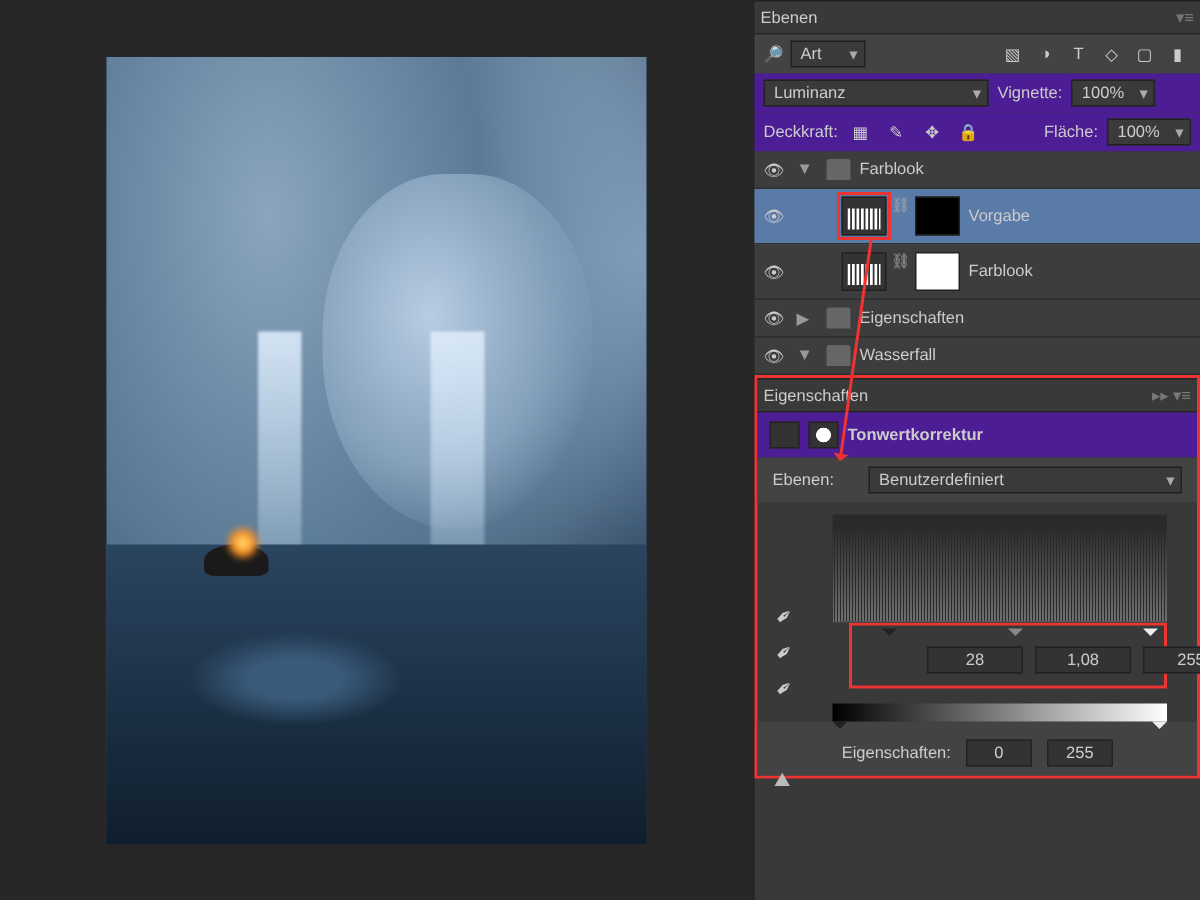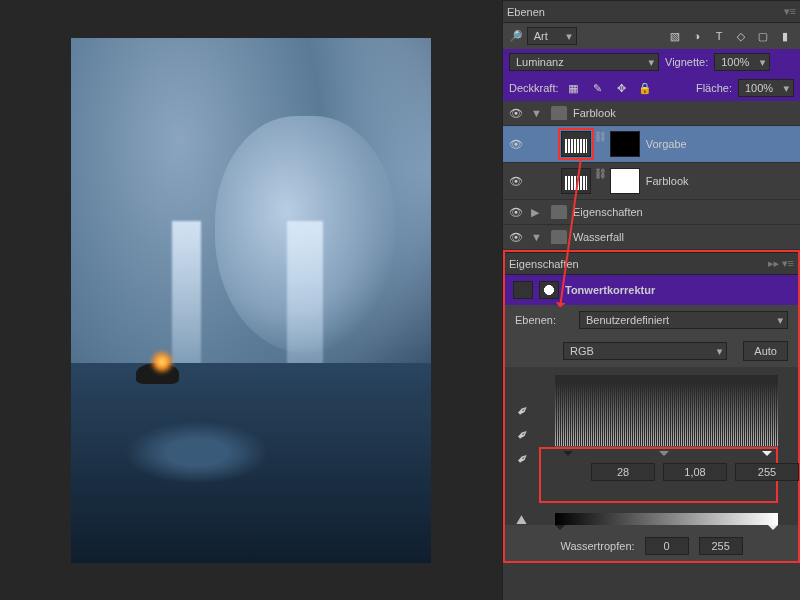--- a/index.html
+++ b/index.html
@@ -45,21 +45,21 @@
 .props-panel{border:2px solid #e33;border-top-width:2px;margin-top:-1px}
 .adj-title{display:flex;align-items:center;gap:6px;padding:6px 8px;background:#4c1d95}
 .adj-icon{width:20px;height:18px;background:#333;border:1px solid #222}
 .row{display:flex;align-items:center;gap:8px;padding:6px 10px;background:#434343}
 .row label{min-width:56px}
 .wide-drop{flex:1}
 .histogram{margin:8px 20px 0 50px;height:72px;background:#2a2a2a;position:relative;border-bottom:1px solid #555}
 .histo-bars{position:absolute;inset:0;background:linear-gradient(90deg,#bbb 0 1px,transparent 1px) repeat-x;background-size:2px 100%;-webkit-mask:linear-gradient(180deg,transparent 10%,#000 100%);mask:linear-gradient(180deg,transparent 10%,#000 100%);opacity:.95}
 .eyedroppers{position:absolute;left:516px;top:400px;display:flex;flex-direction:column;gap:8px}
 .eyedrop{width:20px;height:16px;color:#ccc;font-size:14px;transform:rotate(-40deg)}
-.input-sliders{margin:0 20px 4px 34px;border:2px solid #e33;padding:2px 0 20px}
+.input-sliders{margin:0 20px 4px 61px;border:2px solid #e33;padding:2px 0 8px}
 .slider-track{height:8px;position:relative;margin:0 4px}
 .slider-track .tri{position:absolute;top:0;border:5px solid transparent;border-top-color:#888}
 .tri.black{left:8%;border-top-color:#222}
 .tri.mid{left:50%}
 .tri.white{right:0;border-top-color:#eee}
 .triple-inputs{display:flex;justify-content:space-between;margin:4px 20px 0 50px;gap:8px}
 .triple-inputs .num-input{width:64px}
 .grad{height:12px;margin:10px 20px 0 50px;background:linear-gradient(90deg,#000,#fff);position:relative}
 .grad .tri{position:absolute;top:12px;border:5px solid transparent;border-top-color:#222}
 .grad .tri.w{right:0;border-top-color:#eee}
@@ -166,46 +166,41 @@
     </div>
     <div class="adj-title">
       <span class="adj-icon"></span>
       <span class="adj-icon" style="background:radial-gradient(circle,#fff 40%,#333 42%)"></span>
       <b>Tonwertkorrektur</b>
     </div>
     <div class="row">
       <label>Ebenen:</label>
       <span class="dropdown wide-drop">Benutzerdefiniert</span>
     </div>
-    <div class="row">
-      <span style="width:40px"></span>
-      <span class="dropdown wide-drop">RGB</span>
-      <button class="auto-btn">Auto</button>
-    </div>
     <div class="histogram">
       <div class="histo-bars"></div>
     </div>
     <div class="input-sliders">
       <div class="slider-track">
         <span class="tri black"></span>
         <span class="tri mid"></span>
         <span class="tri white"></span>
       </div>
       <div class="triple-inputs">
         <input class="num-input" value="28" style="">
         <input class="num-input" value="1,08" style="">
         <input class="num-input" value="255" style="">
       </div>
     </div>
     <div class="grad">
       <span class="tri" style="left:0"></span>
       <span class="tri w"></span>
     </div>
     <div class="range-row">
-      <span>Wassertropfen:</span>
+      <span>Eigenschaften:</span>
       <input class="num-input" value="0" style="">
       <input class="num-input" value="255" style="">
     </div>
   </div>
 </div>
 
 <div class="eyedroppers">
   <span class="eyedrop">✒</span>
   <span class="eyedrop">✒</span>
   <span class="eyedrop">✒</span>

